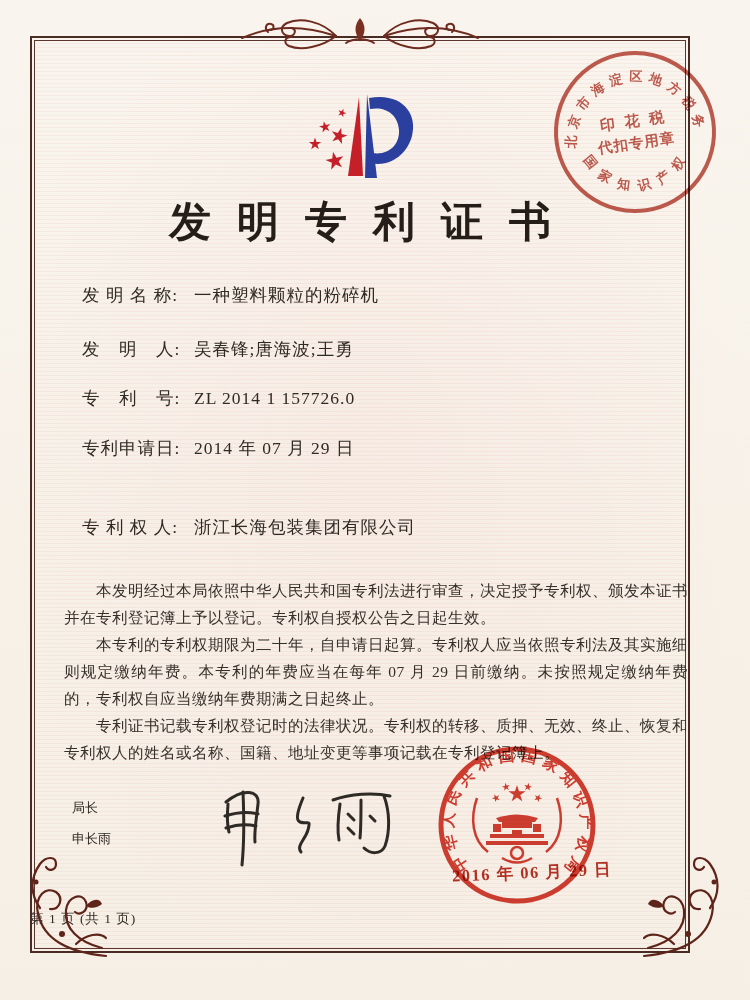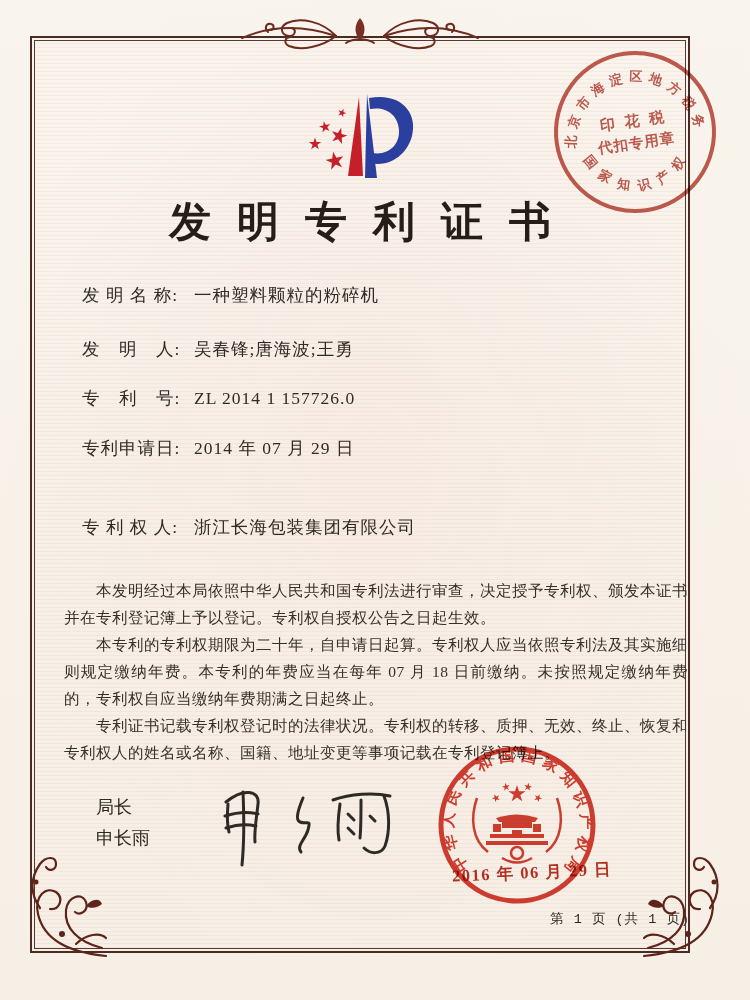--- a/index.html
+++ b/index.html
@@ -53,33 +53,33 @@
   .flabel { display:inline-block; min-width:102px; letter-spacing:1px; }
   .fvalue { margin-left:10px; letter-spacing:1px; }
   
   .paragraphs {
     position:absolute; left:64px; top:577px; width:624px; z-index:2;
     font-size:15.5px; line-height:27px; text-align:justify; letter-spacing:0.5px;
     color:#37302a;
   }
   .paragraphs p { text-indent:32px; }
   
-  .director-block { position:absolute; left:96px; top:792px; z-index:2; font-size:18px; line-height:31px; color:#2e2823; }
+  .director-block { position:absolute; left:72px; top:792px; z-index:2; font-size:13px; line-height:31px; color:#2e2823; }
   .signature { position:absolute; left:198px; top:770px; z-index:2; }
   .seal-date {
     position:absolute; left:452px; top:862px; z-index:4;
     font-size:16.5px; color:#b23022; letter-spacing:1.5px;
     transform:rotate(-2.5deg); font-weight:bold; white-space:nowrap;
   }
   .seal { position:absolute; left:432px; top:740px; z-index:5; mix-blend-mode:multiply; opacity:0.93; }
   .tax-stamp { position:absolute; left:549px; top:46px; z-index:5; mix-blend-mode:multiply; opacity:0.88; transform:rotate(-8deg); }
   
   .footer {
     position:absolute; left:30px; width:660px; top:910px; z-index:2;
-    text-align:right; font-size:13.5px; letter-spacing:1px; color:#332c26;font-family:Liberation Mono, monospace;
+    text-align:left; font-size:13.5px; letter-spacing:1px; color:#332c26;
   }
   svg text { font-family:"Liberation Serif","DejaVu Serif",serif; }
 </style>
 </head>
 <body>
 
 <div class="page">
 
   <div class="frame-outer">
     <div class="frame-inner"></div>
@@ -150,21 +150,21 @@
   </div>
   <div class="field row-3">
     <span class="flabel">专利申请日:</span><span class="fvalue">2014 年 07 月 29 日</span>
   </div>
   <div class="field row-4">
     <span class="flabel">专 利 权 人:</span><span class="fvalue">浙江长海包装集团有限公司</span>
   </div>
 
   <div class="paragraphs">
     <p>本发明经过本局依照中华人民共和国专利法进行审查，决定授予专利权、颁发本证书并在专利登记簿上予以登记。专利权自授权公告之日起生效。</p>
-    <p>本专利的专利权期限为二十年，自申请日起算。专利权人应当依照专利法及其实施细则规定缴纳年费。本专利的年费应当在每年 07 月 18 日前缴纳。未按照规定缴纳年费的，专利权自应当缴纳年费期满之日起终止。</p>
+    <p>本专利的专利权期限为二十年，自申请日起算。专利权人应当依照专利法及其实施细则规定缴纳年费。本专利的年费应当在每年 07 月 29 日前缴纳。未按照规定缴纳年费的，专利权自应当缴纳年费期满之日起终止。</p>
     <p>专利证书记载专利权登记时的法律状况。专利权的转移、质押、无效、终止、恢复和专利权人的姓名或名称、国籍、地址变更等事项记载在专利登记簿上。</p>
   </div>
 
   <div class="director-block">
     <div>局长</div>
     <div>申长雨</div>
   </div>
 
   <svg class="signature" width="210" height="105" viewBox="0 0 210 105">
     <g stroke="#2e2a26" stroke-width="3" fill="none" stroke-linecap="round" stroke-linejoin="round">

